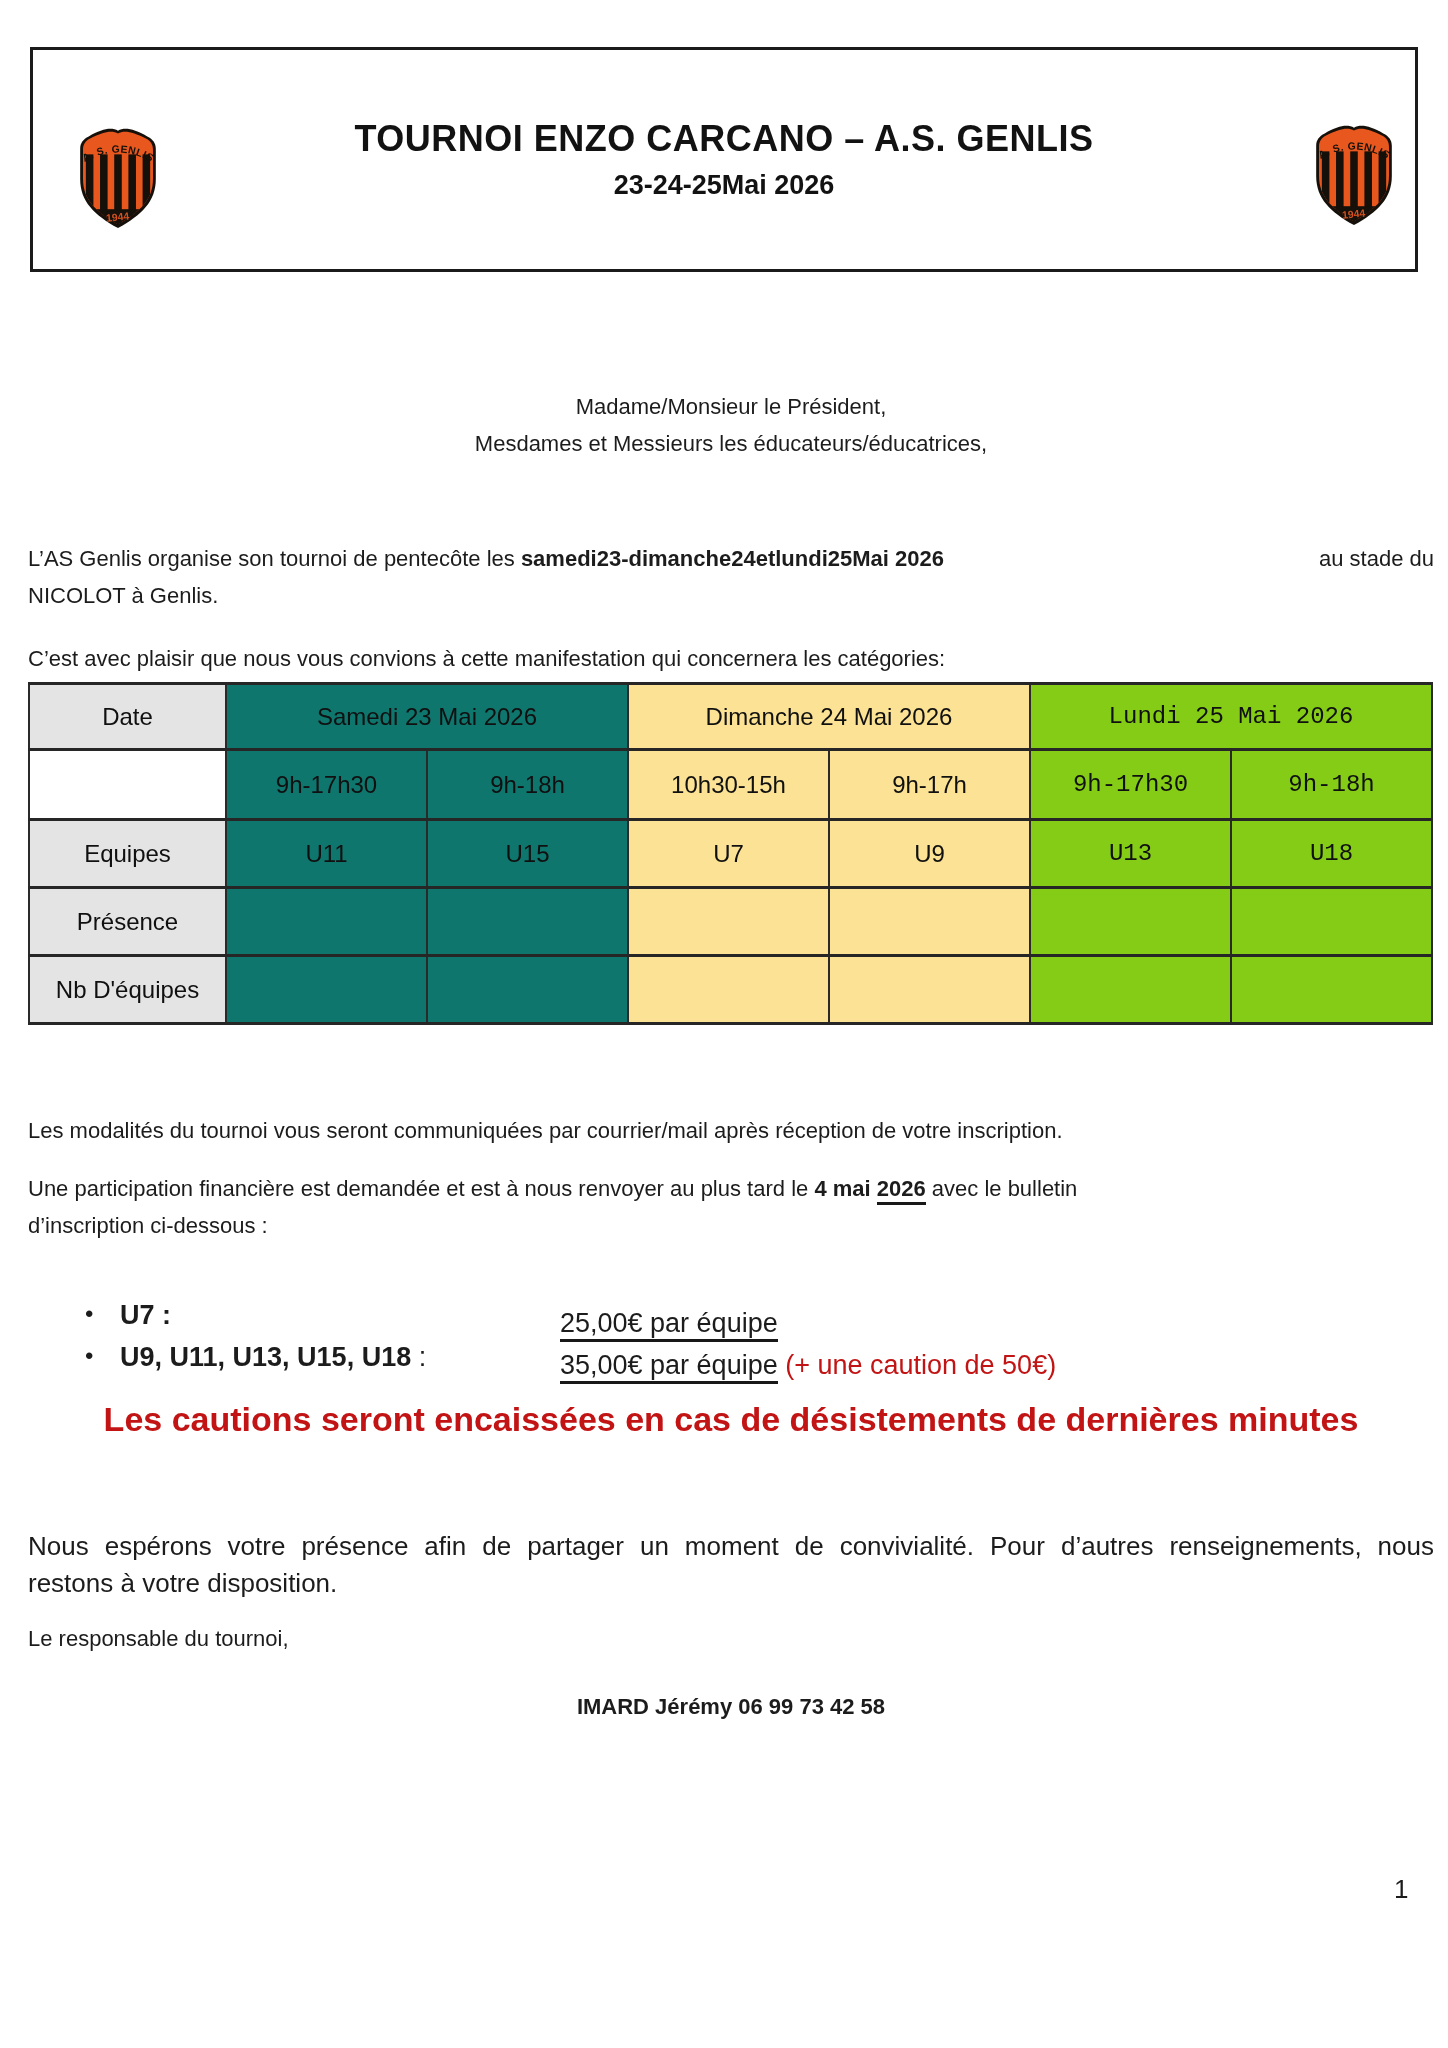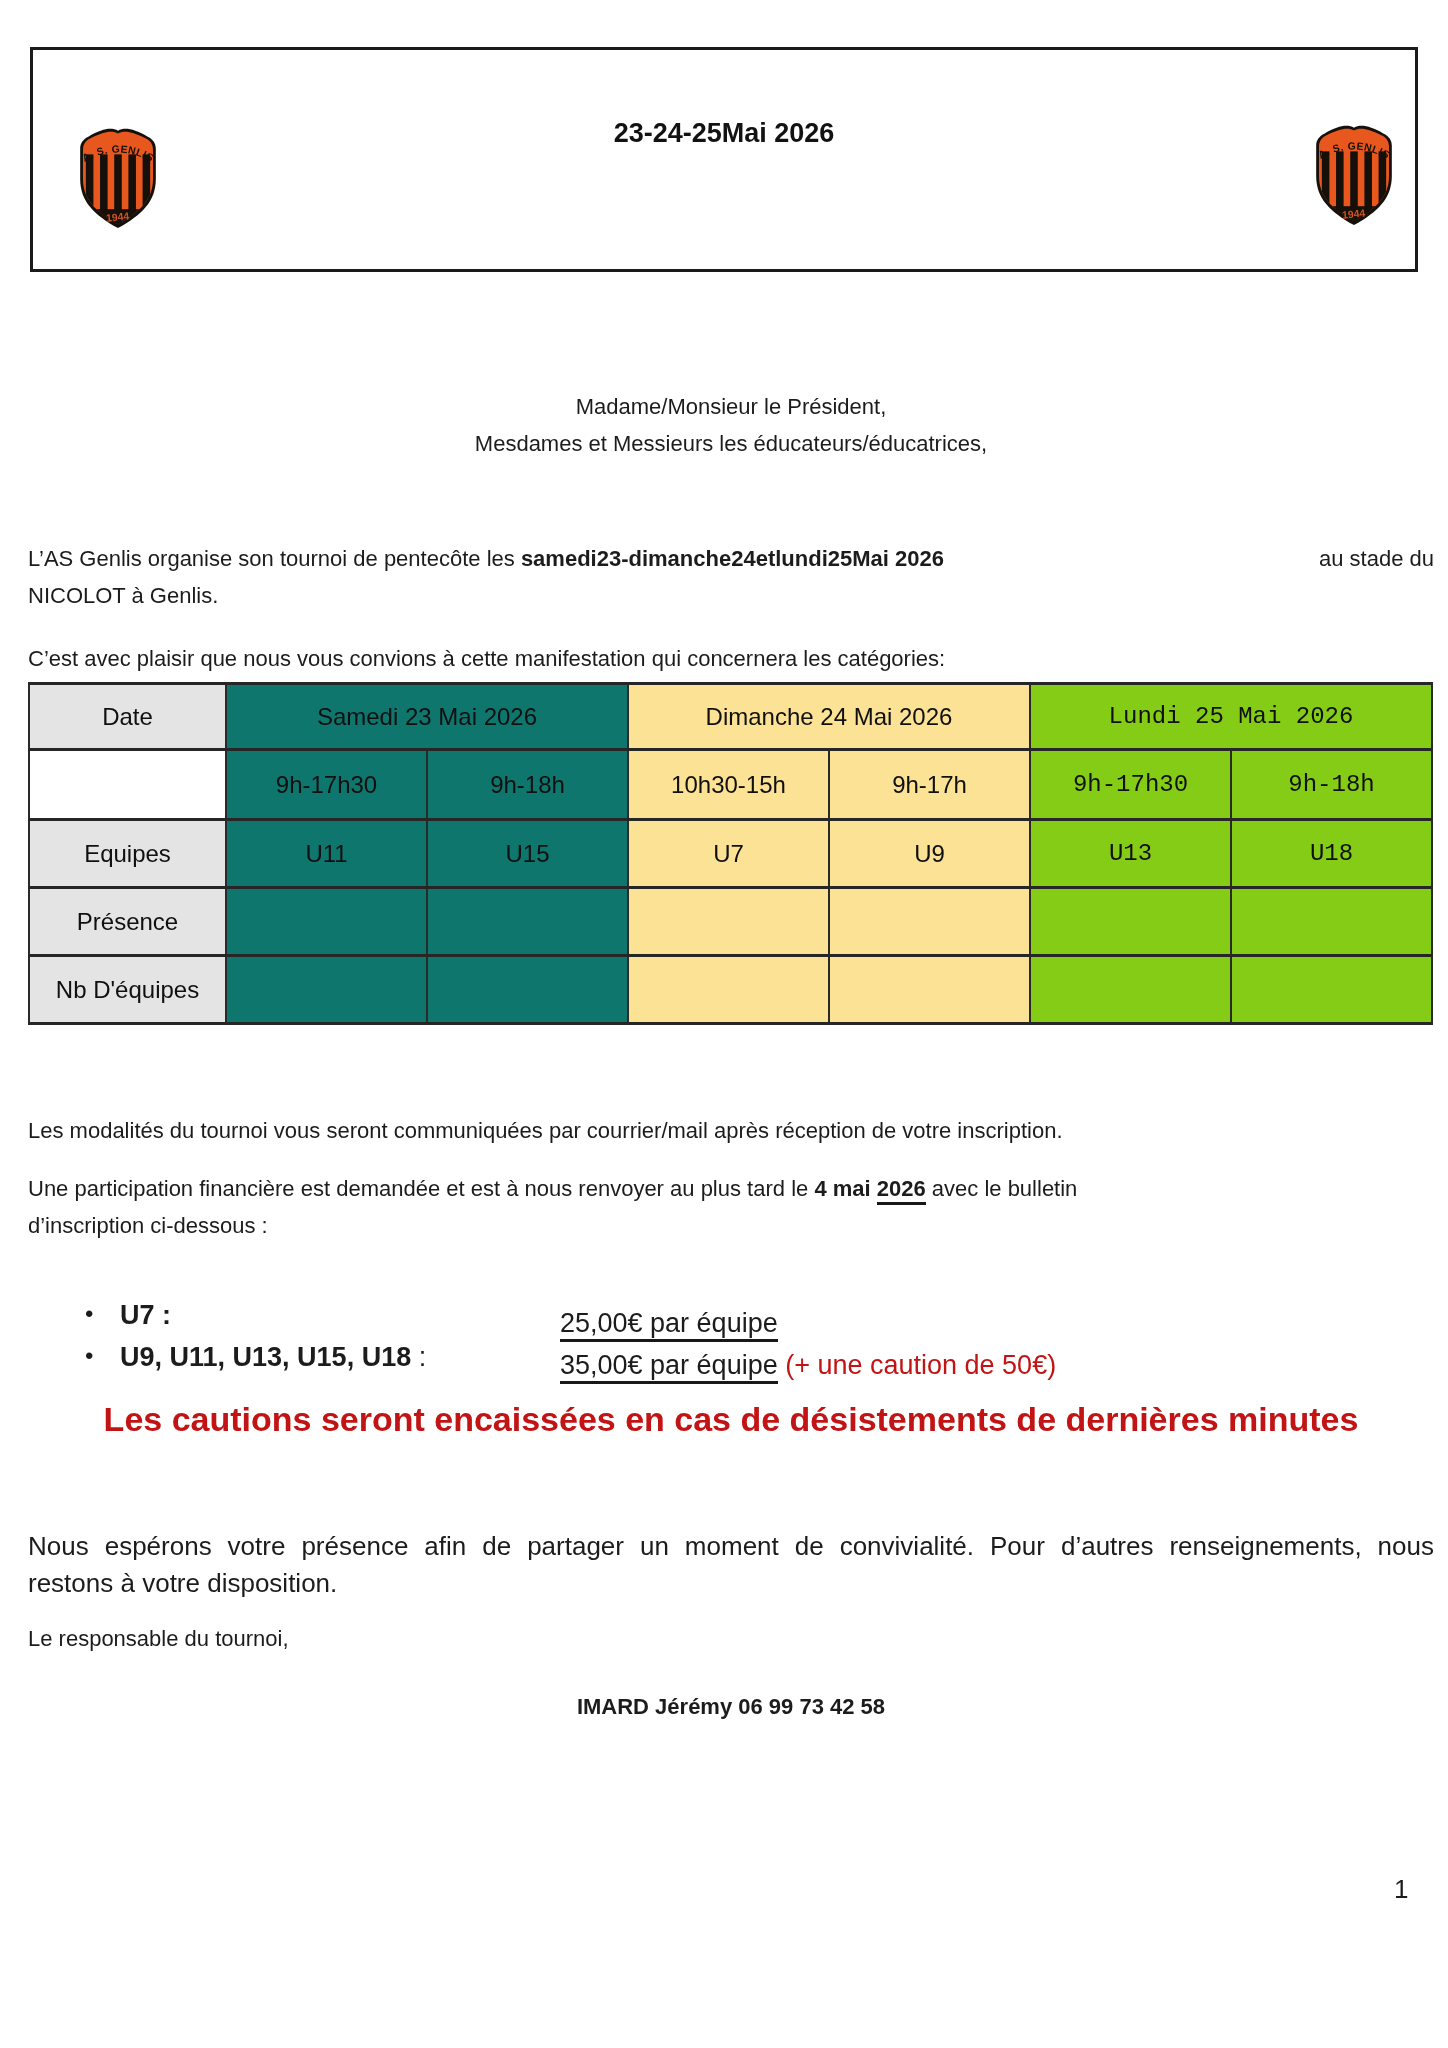--- a/index.html
+++ b/index.html
@@ -15,21 +15,21 @@
   
   .header-box{
     position:absolute;left:30px;top:47px;width:1382px;height:219px;
     border:3px solid #1b1b1b;
   }
   .crest{position:absolute;width:86px;height:104px;}
   .crest.left{left:42px;top:76px;}
   .crest.right{left:1278px;top:73px;}
   .header-titles{position:absolute;left:120px;right:120px;top:68px;text-align:center;}
   .doc-title{font-size:36px;font-weight:bold;letter-spacing:.5px;color:#121212;}
-  .doc-subtitle{font-size:27px;font-weight:bold;color:#121212;}
+  .doc-subtitle{font-size:27px;font-weight:bold;margin-top:10px;color:#121212;}
   
   .content{position:absolute;left:28px;width:1406px;}
   .body-text{font-size:22px;line-height:37px;}
   .center{text-align:center;}
   .bold{font-weight:bold;}
   .red{color:#c21414;}
   .u2{border-bottom:3px solid #181818;padding-bottom:1px;}
   .salutation{top:388px;}
   .intro{top:540px;}
   .intro-line1{display:flex;}
@@ -87,20 +87,21 @@
         <rect x="71" y="30" width="8" height="80" fill="#16100a"></rect>
         <rect x="0" y="88" width="90" height="22" fill="#16100a"></rect>
       </g>
       <text font-size="11" font-weight="bold" fill="#16100a" letter-spacing="0.5">
         <textPath href="#arcA" startOffset="50%" text-anchor="middle">A. S. GENLIS</textPath>
       </text>
       <text x="45" y="100" font-size="11" font-weight="bold" fill="#d2511f" text-anchor="middle" transform="rotate(-6 45 100)">1944</text>
     </svg>
 
     <div class="header-titles">
+      <div class="doc-title">TOURNOI ENZO CARCANO – A.S. GENLIS</div>
       <div class="doc-subtitle">23-24-25Mai 2026</div>
     </div>
 
     <svg class="crest right" viewBox="0 0 90 110">
       <defs>
         <clipPath id="clipB">
           <path d="M45 8 C39 4 29 6 16 13 C10 16 8 20 8 25 L8 56 C8 78 22 91 45 104 C68 91 82 78 82 56 L82 25 C82 20 80 16 74 13 C61 6 51 4 45 8 Z"></path>
         </clipPath>
         <path id="arcB" d="M10 38 Q45 18 80 38" fill="none"></path>
       </defs>

